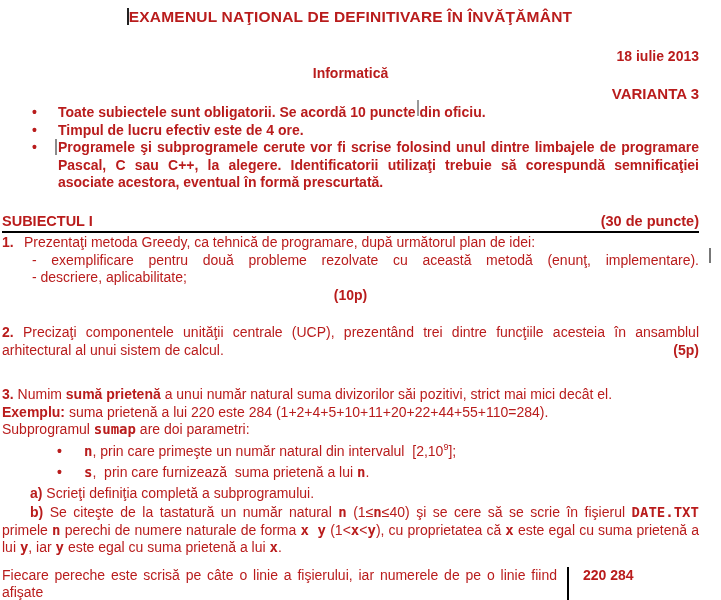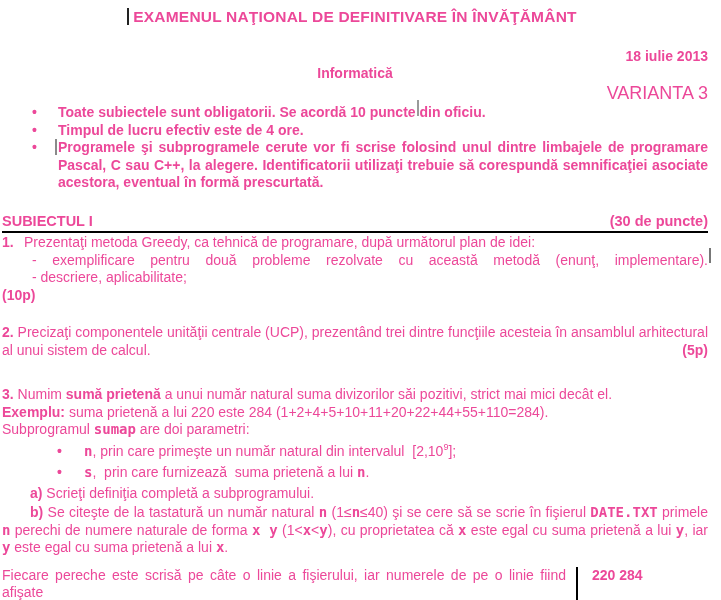--- a/index.html
+++ b/index.html
@@ -1,57 +1,57 @@
 <!DOCTYPE html>
 <html><head>
 <meta charset="utf-8">
 <style>
   html,body{margin:0;padding:0;background:#fff;}
   .page{
     position:relative;
     width:721px;height:600px;
     box-sizing:border-box;
-    padding:0 13px 0 2px;
+    padding:0 22px 0 2px;
     background:#ffffff;
-    color:#ec4899;
+    color:#b91c1c;
     font-family:"Liberation Sans", sans-serif;
     font-size:14px;
     line-height:17.5px;
     overflow:hidden;
   }
   .b{font-weight:700;}
   .center{text-align:center;}
   .just{text-align:justify;}
   .stretch{text-align:justify;text-align-last:justify;}
   .title{
     margin-top:8px;
     font-size:15.5px;
     font-weight:700;
     text-align:center;
     letter-spacing:0.2px;
   }
   .date{margin-top:22px;font-weight:700;text-align:right;}
   .proba{margin-top:18px;font-weight:700;}
   .subject{font-weight:700;}
-  .variant{margin-top:2px;font-weight:400;text-align:right;font-size:18px;}
+  .variant{margin-top:2px;font-weight:700;text-align:right;font-size:15px;}
   .notes{list-style:none;margin:2px 0 0;padding:0;font-weight:700;}
   .notes li{position:relative;padding-left:56px;text-align:justify;}
   .dot{position:absolute;left:30px;top:0;font-weight:700;}
   .sect{
     margin-top:21px;
     display:flex;justify-content:space-between;
     font-weight:700;font-size:14.5px;
     border-bottom:2px solid #000;
     padding-bottom:1px;
   }
   .q1{margin-top:1px;}
   .q1-line{position:relative;padding-left:22px;}
   .qnum{position:absolute;left:0;top:0;font-weight:700;}
   .q1-sub{padding-left:30px;}
-  .pts{text-align:left;font-weight:700;}
+  .pts{text-align:center;font-weight:700;}
   .q2{position:relative;margin-top:20px;}
   .q2 .pts-abs{position:absolute;right:0;bottom:0;font-weight:700;}
   .q3{margin-top:27px;}
   .mono{font-family:"DejaVu Sans Mono", monospace;font-weight:700;font-size:14px;}
   .q3-bullets{list-style:none;margin:0;padding:0;}
   .q3-bullets li{position:relative;padding-left:82px;margin-top:4px;}
   .q3-bullets .dot{left:55px;}
   .qa{margin-top:3px;padding-left:28px;}
   .qb{margin-top:2px;text-indent:28px;margin-bottom:10px;}
   sup.sup{font-size:9px;line-height:0;vertical-align:super;}

